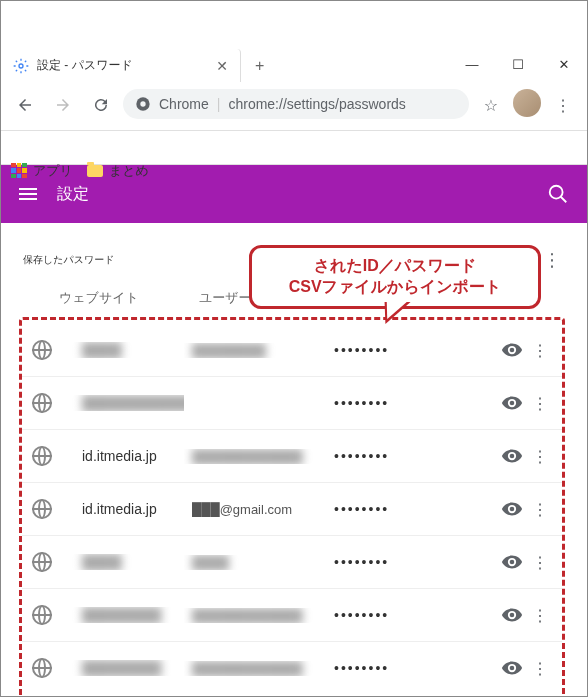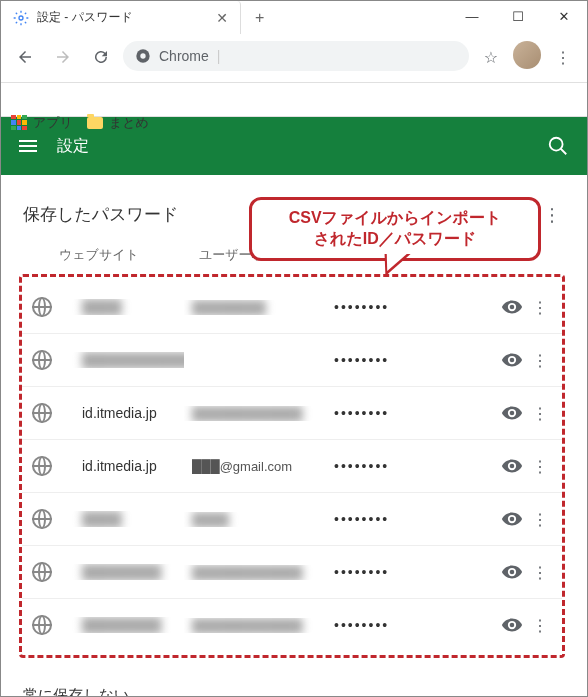--- a/index.html
+++ b/index.html
@@ -1,19 +1,19 @@
 <!DOCTYPE html>
 <html><head>
 <meta charset="utf-8">
 <style>
 * { margin: 0; padding: 0; box-sizing: border-box; font-family: "Segoe UI", Arial, sans-serif; }
 body { background: #fff; width: 588px; height: 697px; overflow: hidden; border: 1px solid #888; position: relative; }
 
 
-.titlebar { height: 40px; display: flex; align-items: flex-start; background: #fff; }
+.titlebar { height: 40px; display: flex; align-items: flex-start; background: #fff; margin-top: 48px; }
 .tab { display: flex; align-items: center; gap: 8px; padding: 8px 12px; border-right: 1px solid #ddd; border-top-right-radius: 4px; min-width: 240px; background: #fff; }
 .tab .favicon { width: 16px; height: 16px; }
 .tab .title { font-size: 12px; color: #333; flex: 1; }
 .tab .close { color: #666; font-size: 14px; }
 .newtab { padding: 8px 14px; font-size: 16px; color: #666; cursor: pointer; }
 .wincontrols { margin-left: auto; display: flex; }
 .wincontrols div { width: 46px; height: 30px; display: flex; align-items: center; justify-content: center; color: #333; font-size: 13px; }
 
 
 .urlbar { height: 42px; display: flex; align-items: flex-start; padding: 0 8px; gap: 6px; border-bottom: 1px solid #e0e0e0; }
@@ -36,34 +36,34 @@
 .appsicon span:nth-child(5){background:#ea4335}
 .appsicon span:nth-child(6){background:#fbbc04}
 .appsicon span:nth-child(7){background:#34a853}
 .appsicon span:nth-child(8){background:#4285f4}
 .appsicon span:nth-child(9){background:#ea4335}
 .bkitem { display: flex; align-items: center; gap: 6px; color: #333; margin-top: 46px; }
 .folder { width: 16px; height: 12px; background: #fdd663; border-radius: 2px; position: relative; }
 .folder:before { content:''; position:absolute; top:-3px; left:0; width:7px; height:3px; background:#fdd663; border-radius:1px 1px 0 0; }
 
 
-.bluehdr { height: 58px; background: #15803d; display: flex; align-items: center; padding: 16px 18px; color: #fff; }
+.bluehdr { height: 58px; background: #a21caf; display: flex; align-items: center; padding: 16px 18px; color: #fff; }
 .hamburger { display:flex; flex-direction:column; gap:3px; cursor:pointer; margin-right: 20px;}
 .hamburger span { width:18px; height:2px; background:#fff; }
 .bluehdr .title { font-size: 16px; flex: 1; }
 .searchicon { color: #fff; }
 
 
 .content { padding: 18px 12px 18px 18px; overflow-y: auto; height: calc(697px - 40px - 42px - 34px - 58px); position: relative; }
 .content::-webkit-scrollbar { width: 14px; }
 .content::-webkit-scrollbar-thumb { background: #dadce0; border-radius: 7px; }
 .content-inner { padding-right: 10px; position: relative; }
 
 .section-hdr { display: flex; align-items: center; justify-content: space-between; padding: 10px 4px 14px; }
-.section-hdr .label { font-size: 17px; color: #333; }
+.section-hdr .label { font-size: 10px; color: #333; }
 .kebab { color: #5f6368; font-size: 18px; letter-spacing: 0; line-height: 1; cursor: pointer; }
 
 .colheader { display: flex; padding: 6px 40px 10px; font-size: 13px; color: #666; }
 .colheader div:nth-child(1){ width: 140px; }
 .colheader div:nth-child(2){ width: 150px; }
 .colheader div:nth-child(3){ flex: 1; }
 
 
 .callout { position: absolute; top: 4px; right: 34px; width: 292px; border: 3px solid #c0272d; border-radius: 12px; background: #fff; text-align: center; padding: 8px 10px; color: #c0272d; font-size: 16px; font-weight: 600; z-index: 5; }
 .callout:after { content:''; position:absolute; bottom:-18px; left:45%; width:0; height:0; border-left:8px solid transparent; border-right:18px solid transparent; border-top:22px solid #c0272d; transform: skewX(-18deg); }
@@ -126,20 +126,21 @@
         <path d="M17.65 6.35A8 8 0 1 0 20 12h-2a6 6 0 1 1-1.76-4.24L13 11h7V4z" fill="#5f6368"></path>
       </svg>
     </div>
   <div class="omnibox">
     <svg width="16" height="16" viewBox="0 0 24 24">
         <circle cx="12" cy="12" r="10" fill="#5f6368"></circle>
         <circle cx="12" cy="12" r="4" fill="#f1f3f4"></circle>
       </svg>
     <span class="chip">Chrome</span>
     <span class="divider">|</span>
+    <span class="urlpath">chrome://settings/passwords</span>
   </div>
   <div class="iconbtn star">☆</div>
   <div class="avatar"></div>
   <div class="iconbtn">⋮</div>
 </div>
 
 <div class="bookmarks">
   <div class="bkitem">
     <div class="appsicon">
         <span></span>
@@ -173,22 +174,22 @@
         <line x1="15" y1="15" x2="21" y2="21" stroke="#fff" stroke-width="2"></line>
       </svg>
     </div>
 </div>
 
 <div class="content">
   <div class="content-inner">
 
   <div class="callout">
     <div class="inner">
+      <div>されたID／パスワード</div>
       <div>CSVファイルからインポート</div>
-      <div>されたID／パスワード</div>
     </div>
   </div>
 
   <div class="section-hdr">
     <span class="label">保存したパスワード</span>
     <span class="kebab">⋮</span>
   </div>
 
   <div class="colheader">
     <div>ウェブサイト</div>

